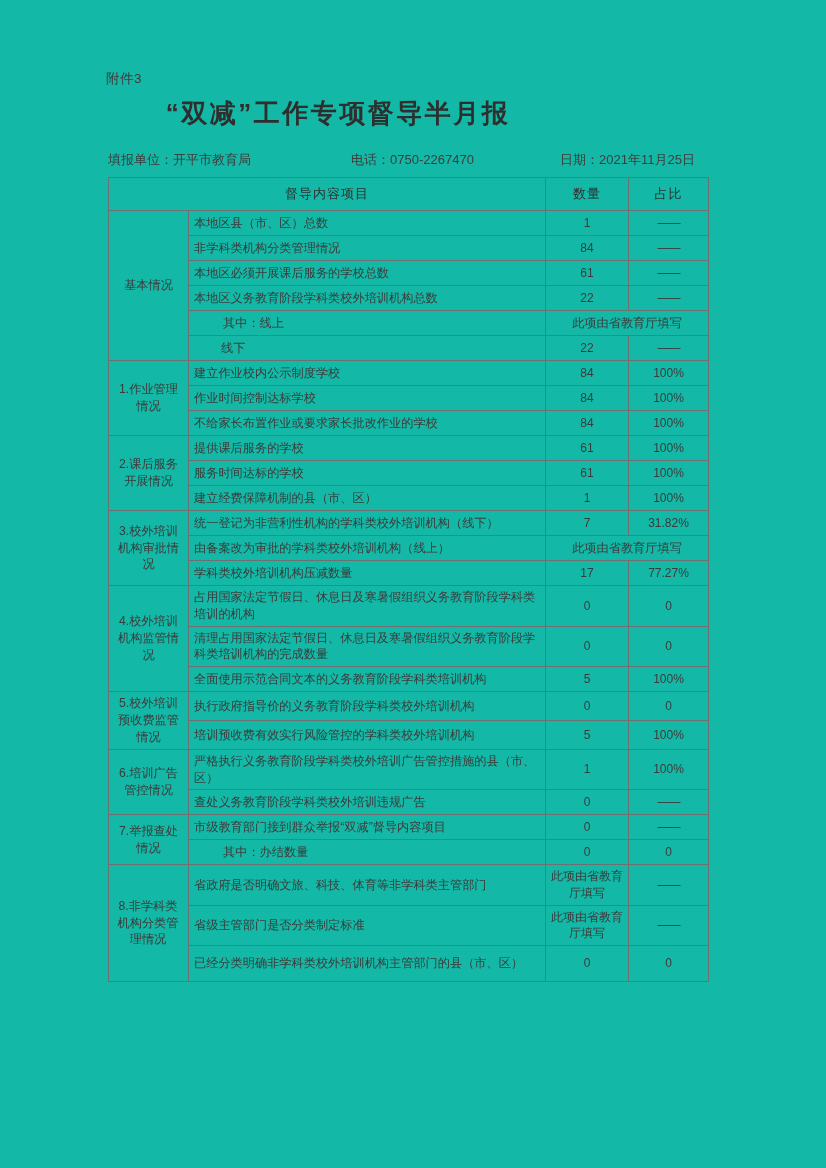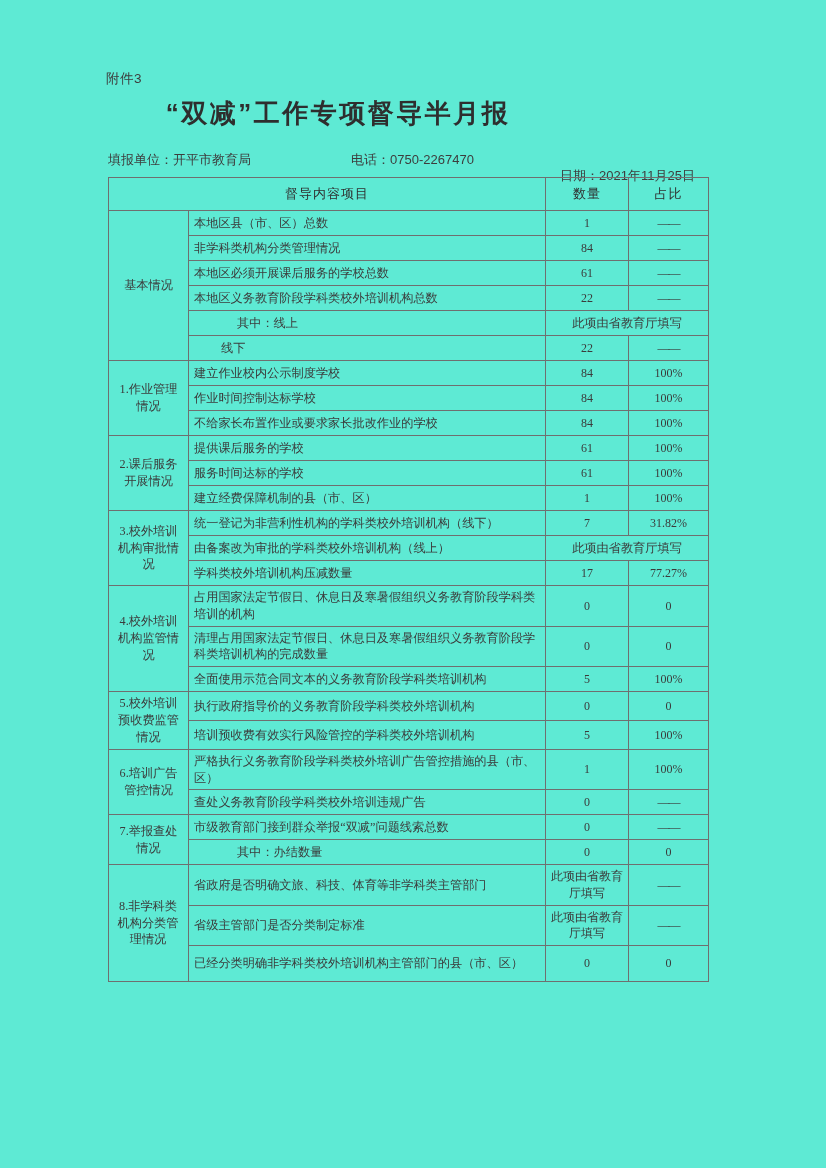--- a/index.html
+++ b/index.html
@@ -13,21 +13,21 @@
     font-family: "Liberation Serif", "DejaVu Serif", serif;
     color: #3a3a3a;
     position: relative;
     overflow: hidden;
   }
   .page {
     position: absolute;
     left: 0; top: 0;
     width: 826px;
     height: 1168px;
-    background: #5eead4;
+    background: #14b8a6;
   }
   .attachment-label {
     position: absolute;
     left: 106px;
     top: 70px;
     font-size: 13.5px;
     font-family: "Liberation Sans", "DejaVu Sans", sans-serif;
     color: #3d3d3d;
     letter-spacing: 0.5px;
   }
@@ -48,32 +48,32 @@
     left: 108px;
     top: 151px;
     width: 600px;
     height: 18px;
     font-size: 13px;
     color: #3d3d3d;
     font-family: "Liberation Sans", "DejaVu Sans", sans-serif;
   }
   .meta-unit { position: absolute; left: 0; top: 0; white-space: nowrap; text-align: center; }
   .meta-phone { position: absolute; left: 243px; top: 0; white-space: nowrap; }
-  .meta-date { position: absolute; left: 452px; top: 16px; white-space: nowrap; }
+  .meta-date { position: absolute; left: 452px; top: 0; white-space: nowrap; }
 
   table.report {
     position: absolute;
     left: 108px;
     top: 177px;
     width: 600px;
     border-collapse: collapse;
     table-layout: fixed;
     font-size: 11.6px;
     color: #3b3b3b;
-    font-family: Liberation Serif, serif;
+    font-family: Liberation Sans, sans-serif;
   }
   table.report td, table.report th {
     border: 1px solid #6f6f6f;
     padding: 3px 5px;
     vertical-align: middle;
     font-weight: normal;
     line-height: 1.38;
   }
   th.col-head {
     text-align: center;
@@ -92,21 +92,21 @@
   }
   td.group-label.left-align {
     text-align: center;
     padding-left: 4px;
   }
   td.item {
     text-align: left;
     padding-left: 8px;
     font-size: 12.2px;
   }
-  td.item.indent1 { padding-left: 48px; }
+  td.item.indent1 { padding-left: 34px; }
   td.item.indent2 { padding-left: 32px; }
   td.num {
     text-align: center;
     font-size: 12px;
   }
   td.ratio {
     text-align: center;
     font-size: 12px;
   }
   td.span-note {
@@ -260,21 +260,21 @@
           <td class="num">1</td>
           <td class="ratio">100%</td>
         </tr>
         <tr class="row-std">
           <td class="item">查处义务教育阶段学科类校外培训违规广告</td>
           <td class="num">0</td>
           <td class="ratio"><span class="dash">——</span></td>
         </tr>
         <tr class="row-std">
           <td class="group-label" rowspan="2">7.举报查处情况</td>
-          <td class="item">市级教育部门接到群众举报“双减”问题线索总数</td>
+          <td class="item">市级教育部门接到群众举报“双减”督导内容项目</td>
           <td class="num">0</td>
           <td class="ratio"><span class="dash">——</span></td>
         </tr>
         <tr class="row-std">
           <td class="item indent1">其中：办结数量</td>
           <td class="num">0</td>
           <td class="ratio">0</td>
         </tr>
         <tr class="row-tall">
           <td class="group-label left-align" rowspan="3">8.非学科类机构分类管理情况</td>

